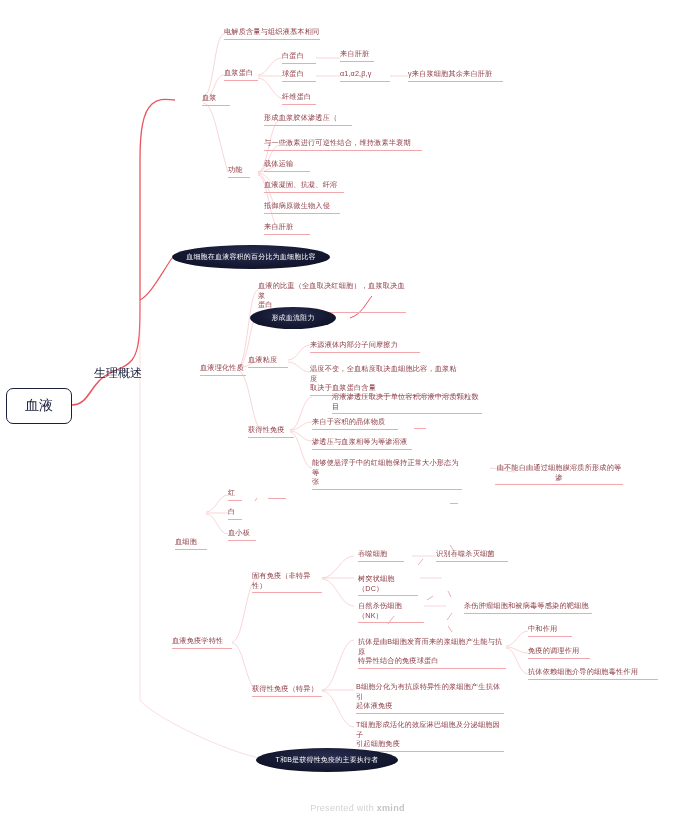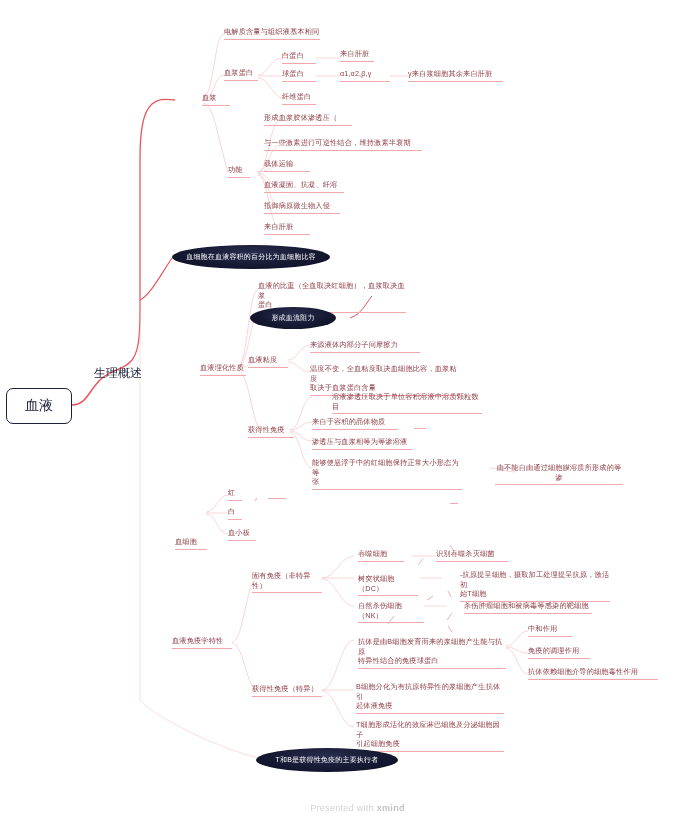--- a/index.html
+++ b/index.html
@@ -236,22 +236,20 @@
   <div class="stub" style="left:450px; top:503px; width:8px;"></div>
 
   <div class="topic" style="left:172px; top:636px; width:60px;">血液免疫学特性</div>
 
   <div class="topic" style="left:252px; top:571px; width:70px;">固有免疫（非特异性）</div>
 
   <div class="topic" style="left:358px; top:549px; width:46px;">吞噬细胞</div>
   <div class="topic" style="left:436px; top:549px; width:72px;">识别吞噬杀灭细菌</div>
 
   <div class="topic" style="left:358px; top:574px; width:60px;">树突状细胞（DC）</div>
-  <div class="topic" style="left:460px; top:570px; width:150px;">-抗原提呈细胞，摄取加工处理提呈抗原，激活初
-始T细胞</div>
 
   <div class="topic" style="left:358px; top:601px; width:66px;">自然杀伤细胞（NK）</div>
   <div class="topic" style="left:464px; top:601px; width:128px;">杀伤肿瘤细胞和被病毒等感染的靶细胞</div>
 
   <div class="topic" style="left:358px; top:637px; width:148px;">抗体是由B细胞发育而来的浆细胞产生能与抗原
 特异性结合的免疫球蛋白</div>
   <div class="topic" style="left:528px; top:624px; width:44px;">中和作用</div>
   <div class="topic" style="left:528px; top:646px; width:62px;">免疫的调理作用</div>
   <div class="topic" style="left:528px; top:667px; width:130px;">抗体依赖细胞介导的细胞毒性作用</div>
 

